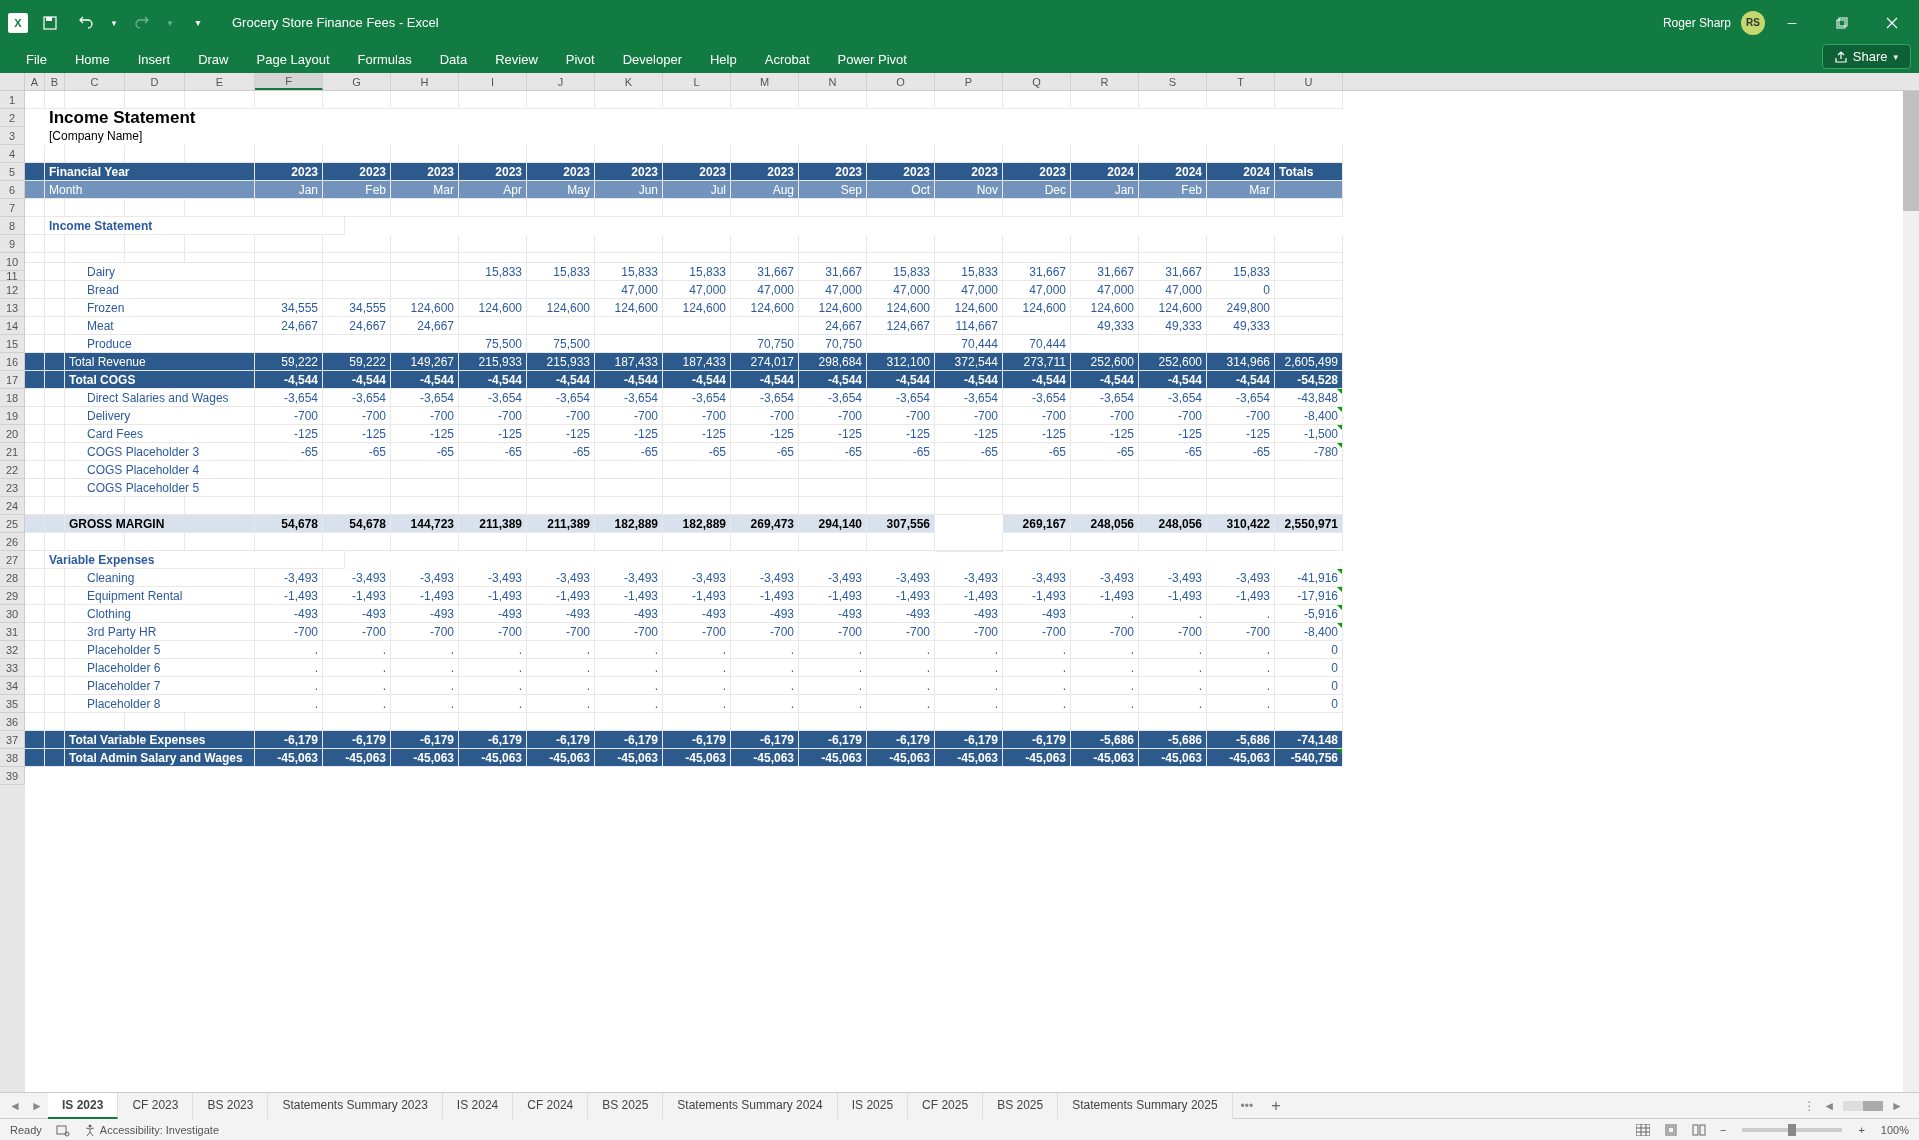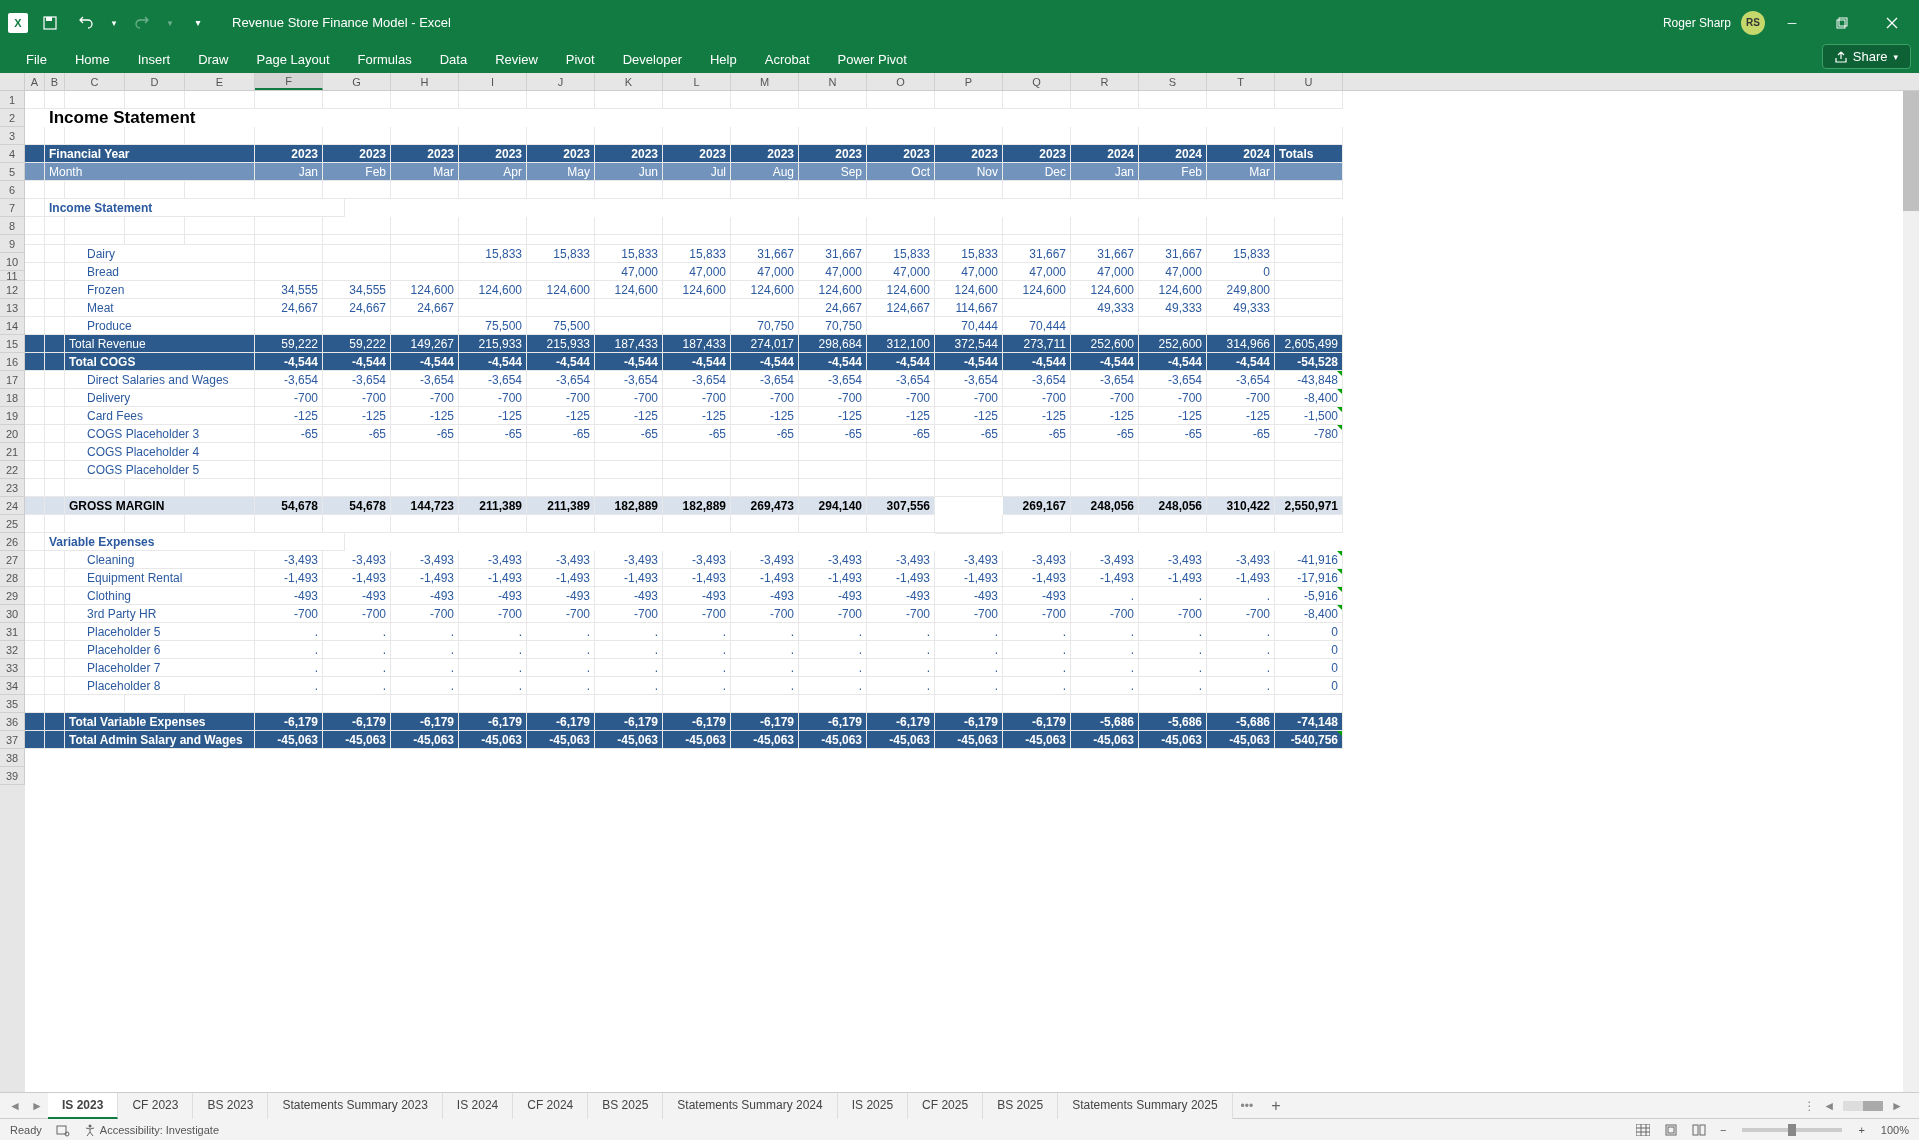--- a/index.html
+++ b/index.html
@@ -90,21 +90,21 @@
         </svg>
       </div>
     <div class="qat-btn" style="width:12px;font-size:9px;">▾</div>
     <div class="qat-btn" style="opacity:0.4;">
         <svg width="14" height="14" viewBox="0 0 14 14">
           <path d="M10 7 L13 4 L10 1 M13 4 H5 A4 4 0 0 0 5 12" fill="none" stroke="#fff" stroke-width="1.3"></path>
         </svg>
       </div>
     <div class="qat-btn" style="width:12px;font-size:9px;opacity:0.4;">▾</div>
     <div class="qat-btn" style="font-size:10px;">▾</div>
-    <div class="title-text">Revenue Store Finance Model  -  Excel</div>
+    <div class="title-text">Grocery Store Finance Fees  -  Excel</div>
   </div>
   <div class="title-right">
     <span class="user-name">Roger Sharp</span>
     <div class="user-avatar">RS</div>
     <div class="win-btn">─</div>
     <div class="win-btn">
         <svg width="12" height="12" viewBox="0 0 12 12">
           <rect x="1" y="3" width="8" height="8" fill="none" stroke="#fff"></rect>
           <rect x="3" y="1" width="8" height="8" fill="none" stroke="#fff"></rect>
         </svg>
@@ -230,20 +230,24 @@
         <div class="cell " style="width: 68px;"></div>
         <div class="cell " style="width: 68px;"></div>
         <div class="cell " style="width: 68px;"></div>
         <div class="cell " style="width: 68px;"></div>
       </div>
       <div class="row">
         <div class="cell noborder" style="width: 20px;"></div>
         <div class="cell title1 noborder" style="width: 300px;">Income Statement</div>
       </div>
       <div class="row">
+        <div class="cell noborder" style="width: 20px;"></div>
+        <div class="cell title2 noborder" style="width: 300px;">[Company Name]</div>
+      </div>
+      <div class="row">
         <div class="cell " style="width: 20px;"></div>
         <div class="cell " style="width: 20px;"></div>
         <div class="cell " style="width: 60px;"></div>
         <div class="cell " style="width: 60px;"></div>
         <div class="cell " style="width: 70px;"></div>
         <div class="cell " style="width: 68px;"></div>
         <div class="cell " style="width: 68px;"></div>
         <div class="cell " style="width: 68px;"></div>
         <div class="cell " style="width: 68px;"></div>
         <div class="cell " style="width: 68px;"></div>

